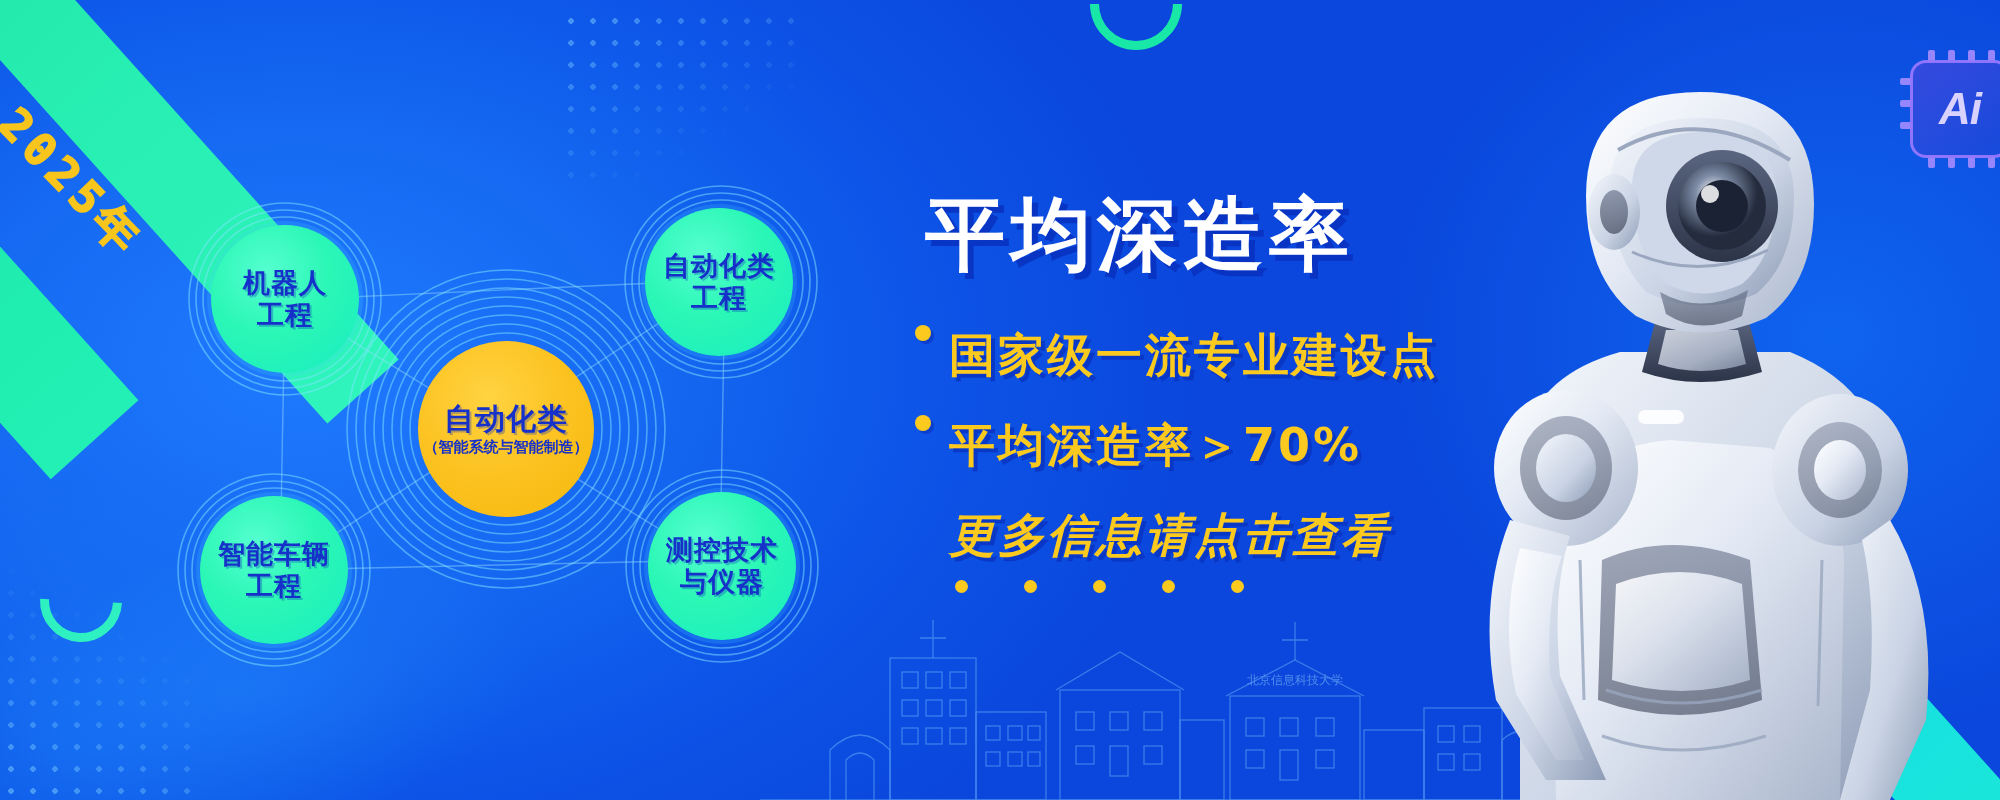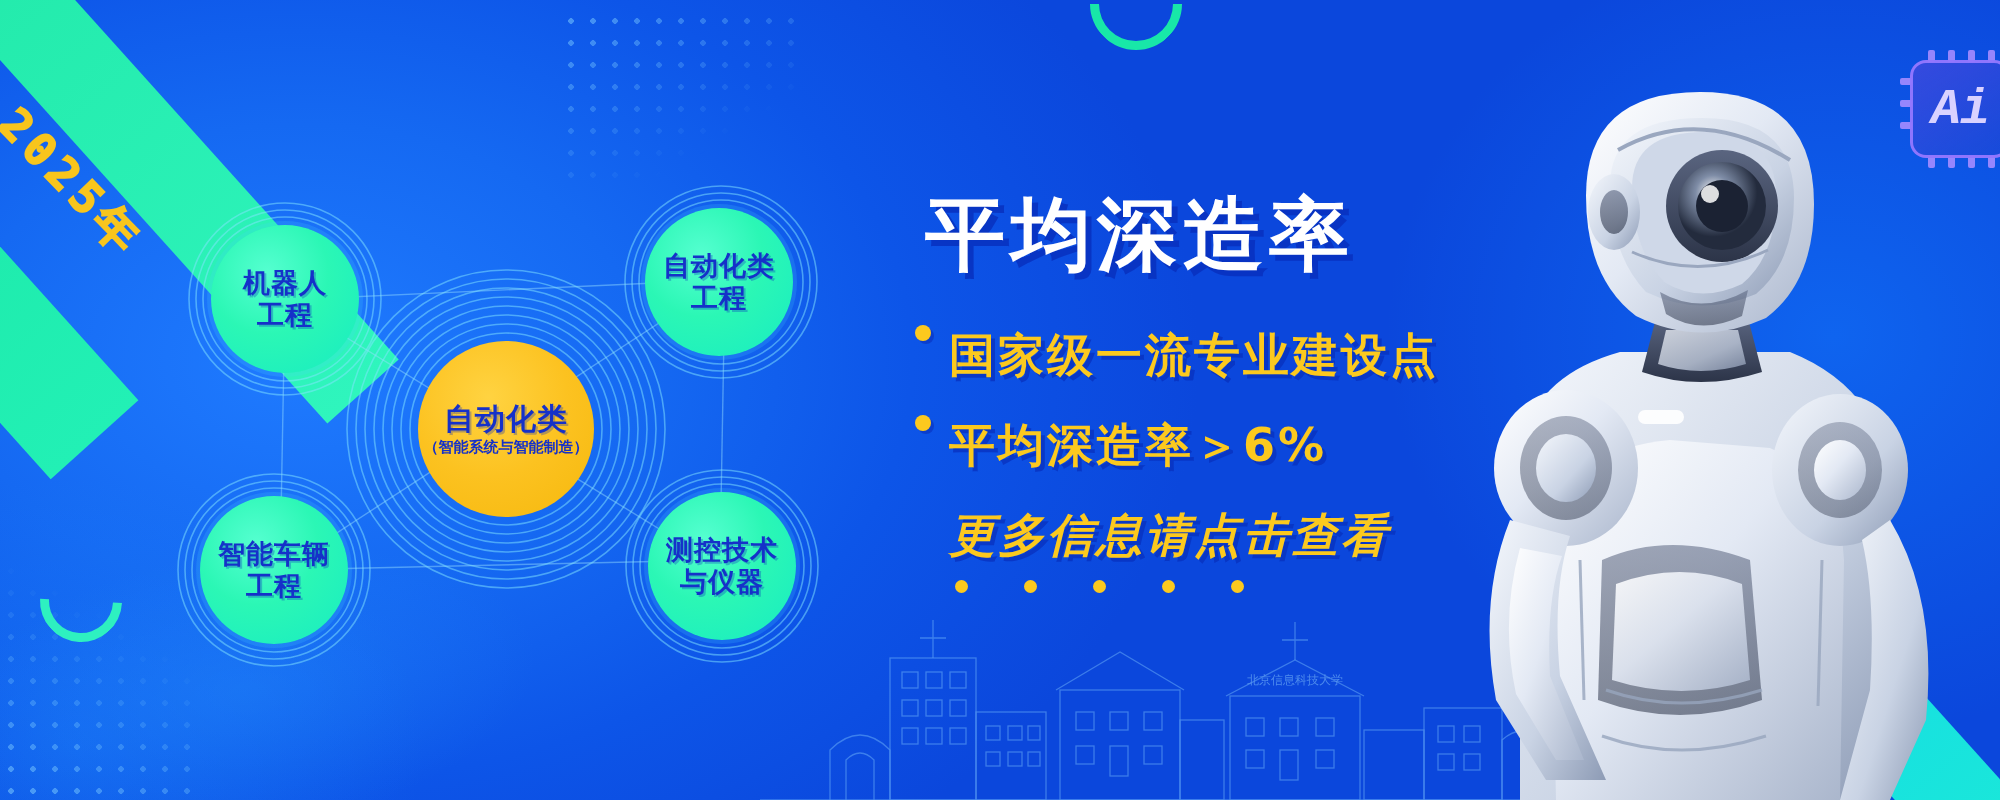--- a/index.html
+++ b/index.html
@@ -70,22 +70,22 @@
 
   
   .ai-chip{position:absolute;left:1900px;top:50px;width:120px;height:118px;}
   .ai-chip .chip-body{
     position:absolute;inset:10px;border-radius:16px;
     border:3px solid rgba(150,120,255,.95);
     background:linear-gradient(145deg, rgba(88,70,220,.55), rgba(40,60,200,.35));
     display:flex;align-items:center;justify-content:center;
   }
   .ai-chip .chip-label{
-    font-size:50px;font-weight:800;color:#d9d2ff;letter-spacing:-1px;
-    font-family:Liberation Mono, monospace;font-style:italic;
+    font-size:44px;font-weight:800;color:#d9d2ff;letter-spacing:-1px;
+    font-family:Liberation Sans, sans-serif;font-style:italic;
   }
   .pin{position:absolute;background:rgba(165,140,255,.9);border-radius:2px;}
 
   
   .net{position:absolute;left:150px;top:130px;width:700px;height:480px;}
 
   
   .node{
     position:absolute;border-radius:50%;
     display:flex;flex-direction:column;align-items:center;justify-content:center;
@@ -248,21 +248,21 @@
 
   <div class="headline">平均深造率</div>
 
   <div class="bullets">
     <div class="bullet">
       <span class="dot"></span>
       <span>国家级一流专业建设点</span>
     </div>
     <div class="bullet">
       <span class="dot"></span>
-      <span>平均深造率＞6%</span>
+      <span>平均深造率＞70%</span>
     </div>
     <div class="bullet nodot">
       <span>更多信息请点击查看</span>
     </div>
   </div>
 
   <div class="dotrow">
     <span class="d"></span>
     <span class="d"></span>
     <span class="d"></span>

